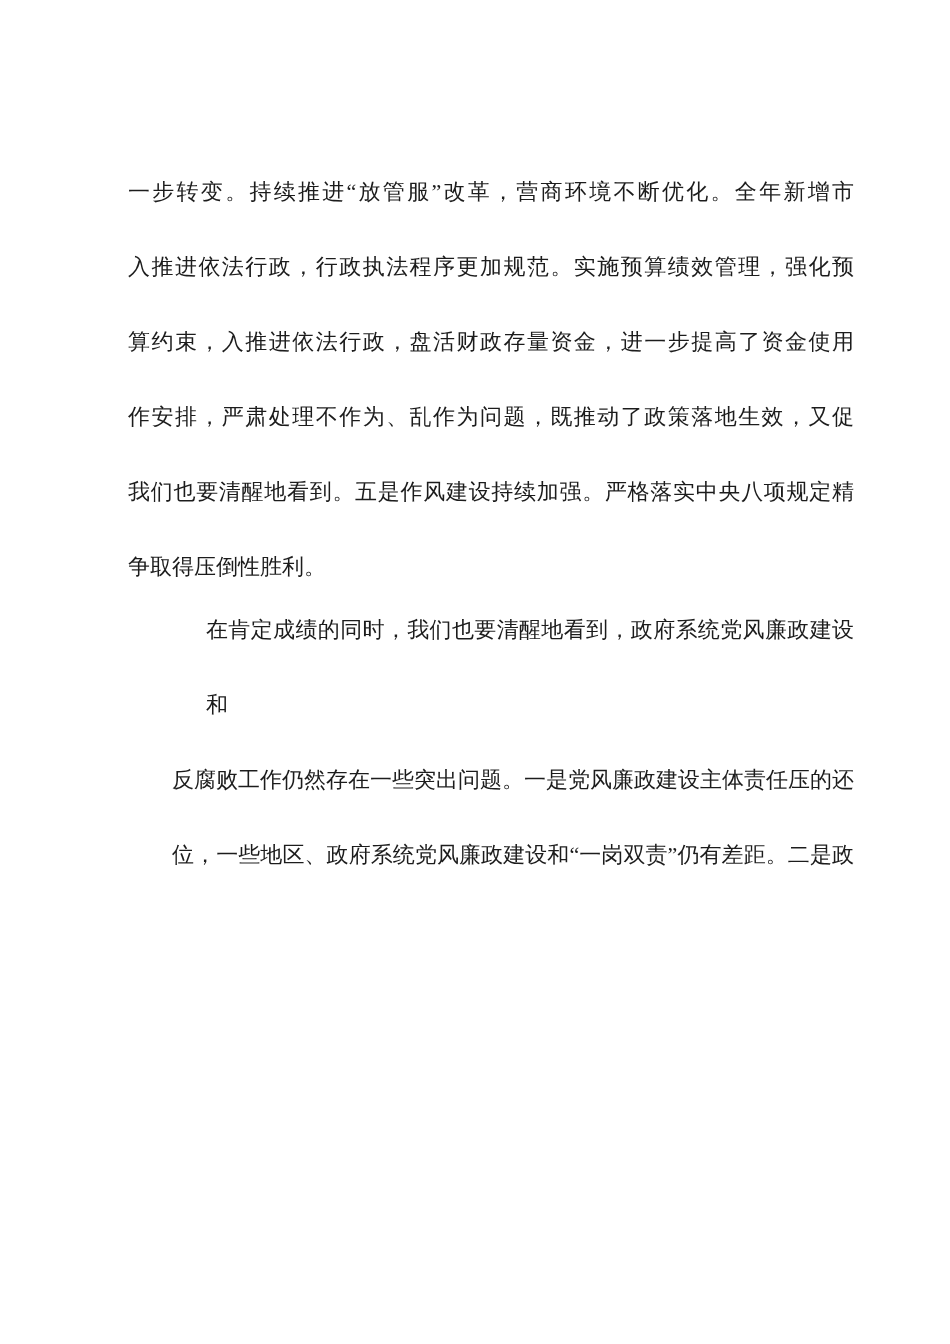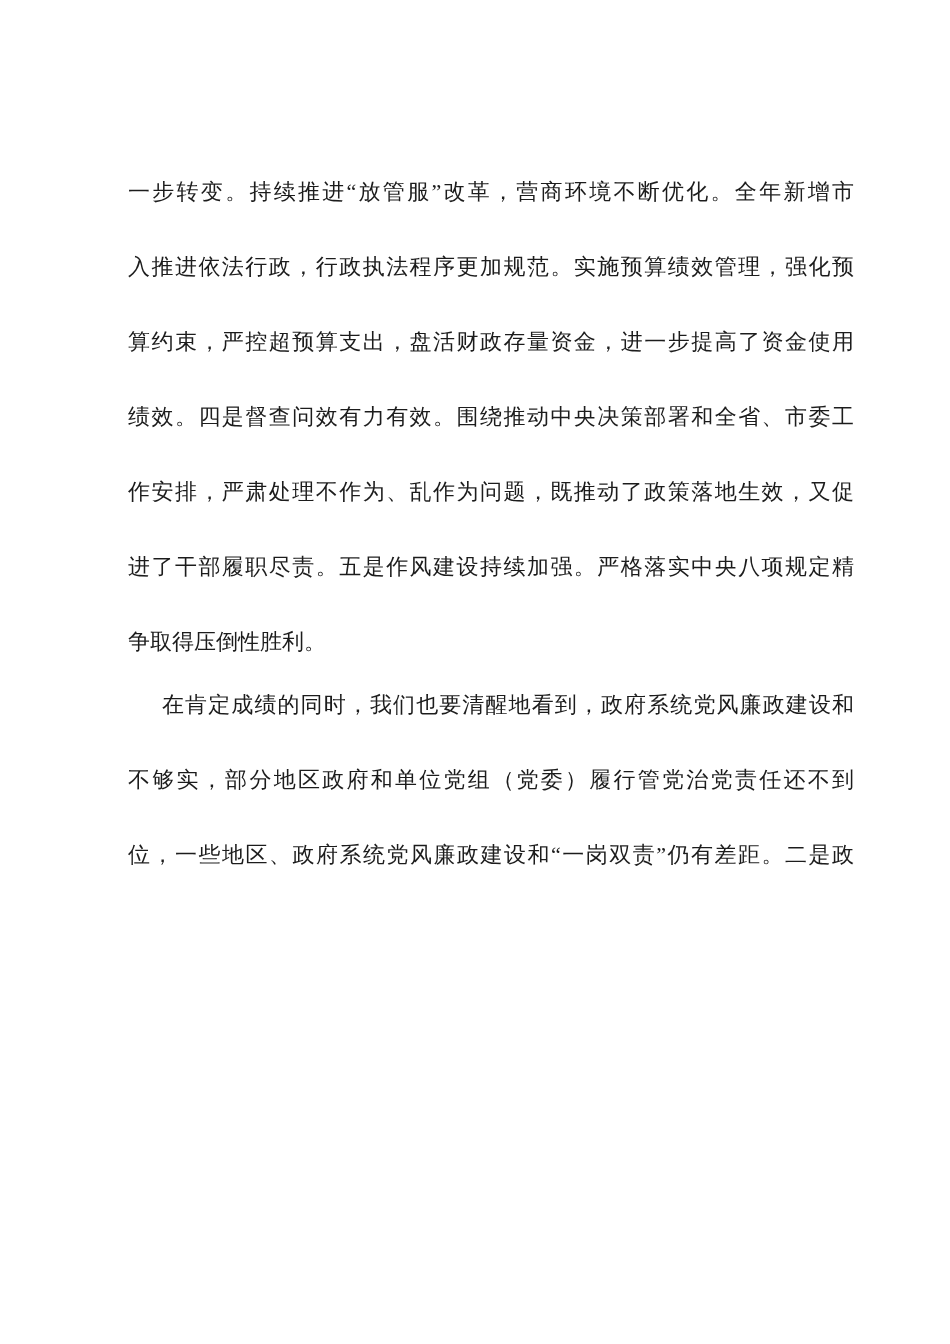--- a/index.html
+++ b/index.html
@@ -25,20 +25,21 @@
     line-height: 75px;
     color: #1c1c1c;
     font-weight: 400;
   }
   .paragraph {
     margin: 0;
     padding: 0;
   }
   .paragraph + .paragraph {
     margin-top: -12px;
+    margin-left: 44px;
   }
   .line {
     white-space: nowrap;
     overflow: visible;
   }
   .line.justify {
     white-space: normal;
     text-align: justify;
     text-align-last: justify;
   }
@@ -51,25 +52,24 @@
   }
 </style>
 </head>
 <body>
 
 <div class="page">
   <div class="text-block" id="text-block" style="color: rgb(28, 28, 28);">
       <div class="paragraph">
         <div class="line justify">一步转变。持续推进“放管服”改革，营商环境不断优化。全年新增市</div>
         <div class="line justify">入推进依法行政，行政执法程序更加规范。实施预算绩效管理，强化预</div>
-        <div class="line justify">算约束，严控超预算支出，盘活财政存量资金，进一步提高了资金使用</div>
-        <div class="line justify">绩效。四是督查问效有力有效。围绕推动中央决策部署和全省、市委工</div>
+        <div class="line justify">算约束，入推进依法行政，盘活财政存量资金，进一步提高了资金使用</div>
         <div class="line justify">作安排，严肃处理不作为、乱作为问题，既推动了政策落地生效，又促</div>
-        <div class="line justify">进了干部履职尽责。五是作风建设持续加强。严格落实中央八项规定精</div>
+        <div class="line justify">我们也要清醒地看到。五是作风建设持续加强。严格落实中央八项规定精</div>
         <div class="line left">争取得压倒性胜利。</div>
       </div>
       <div class="paragraph">
         <div class="line justify indent">在肯定成绩的同时，我们也要清醒地看到，政府系统党风廉政建设和</div>
-        <div class="line justify">不够实，部分地区政府和单位党组（党委）履行管党治党责任还不到</div>
+        <div class="line justify">反腐败工作仍然存在一些突出问题。一是党风廉政建设主体责任压的还</div>
         <div class="line justify">位，一些地区、政府系统党风廉政建设和“一岗双责”仍有差距。二是政</div>
       </div>
     </div>
 </div>
 
 </body></html>

